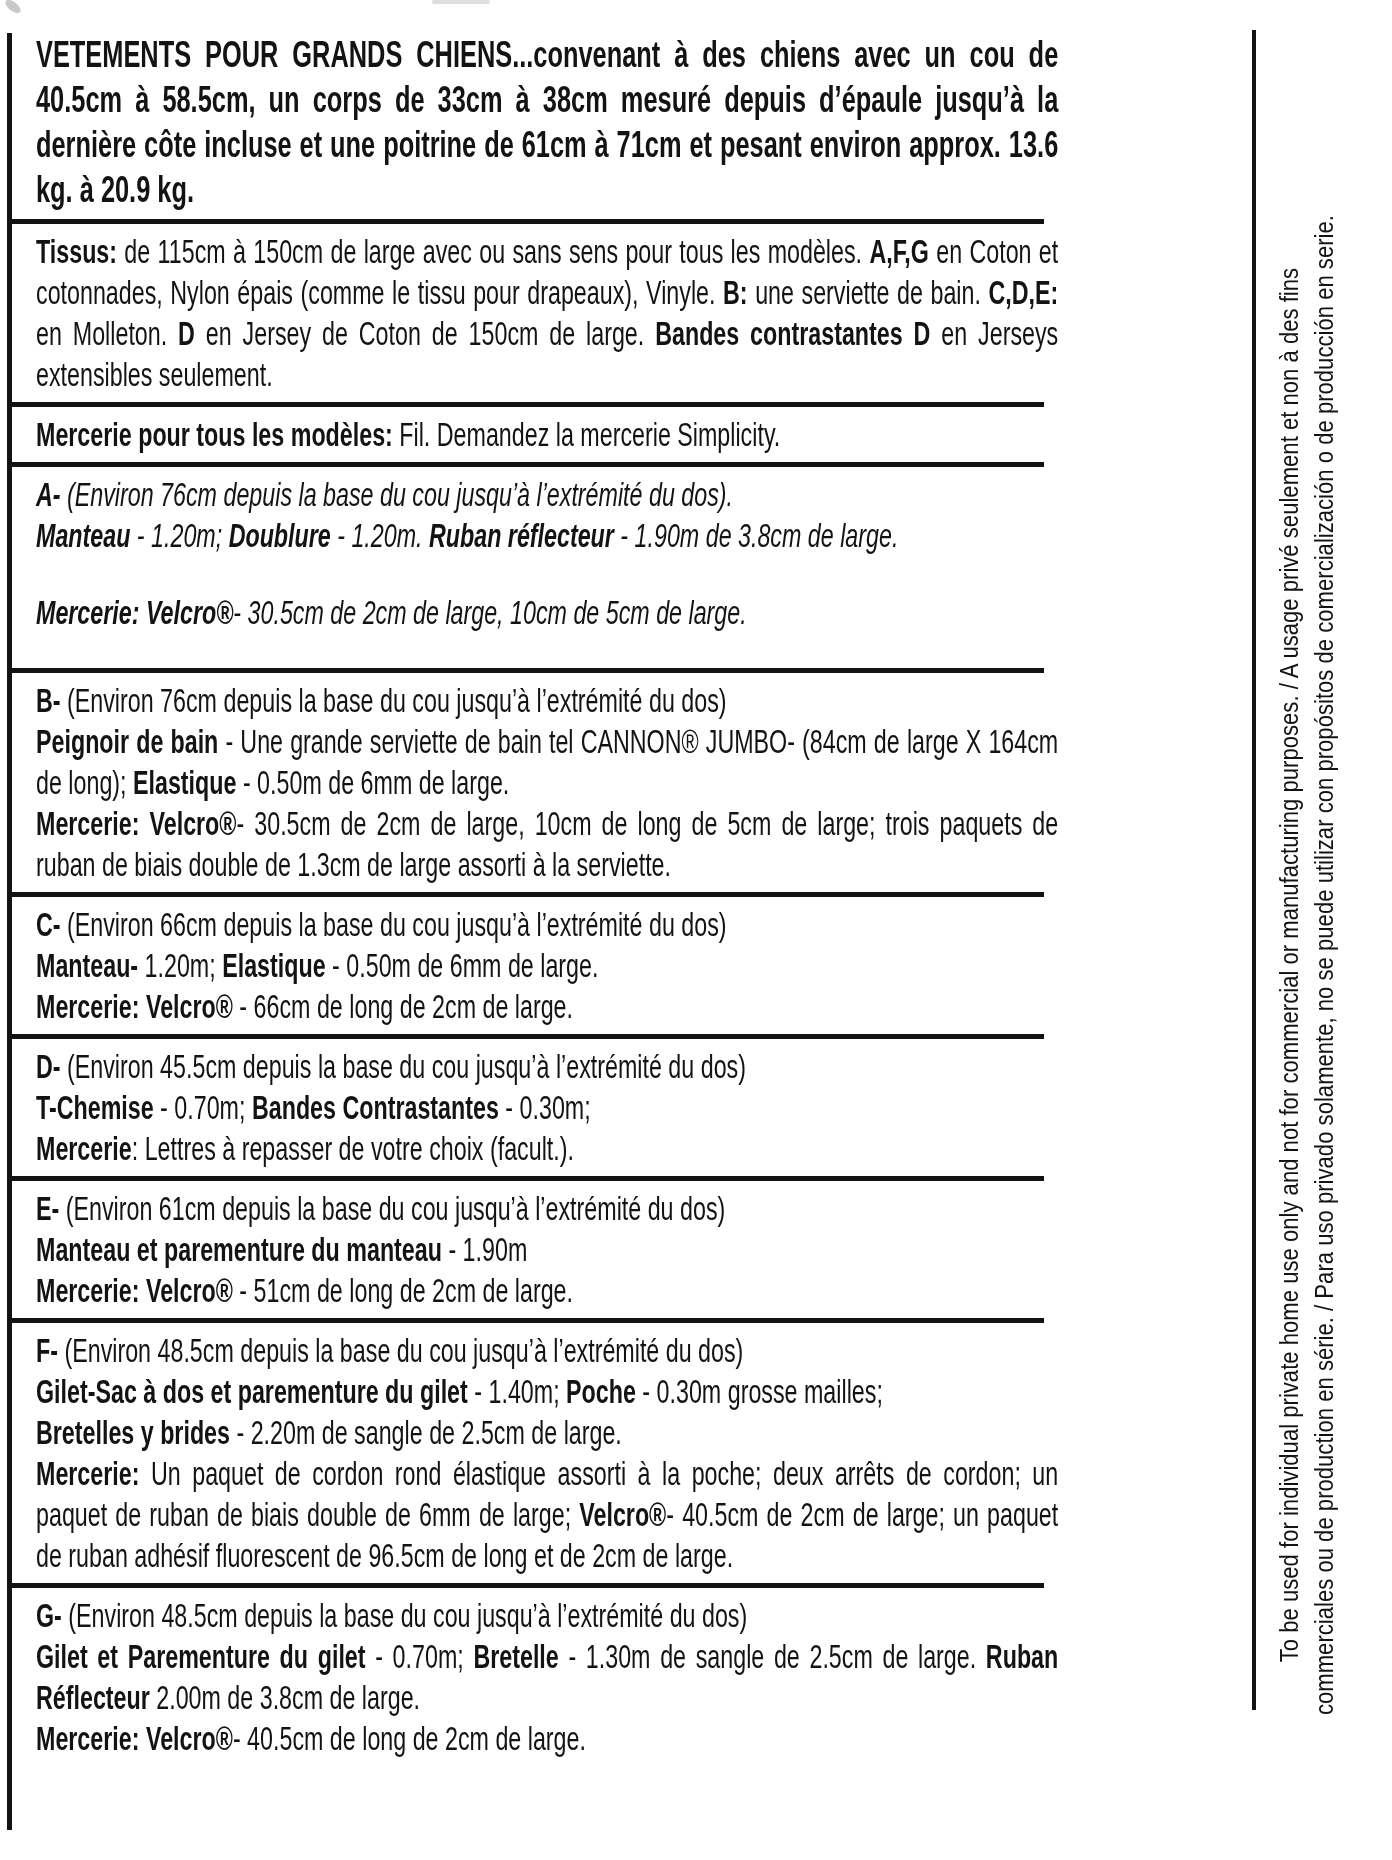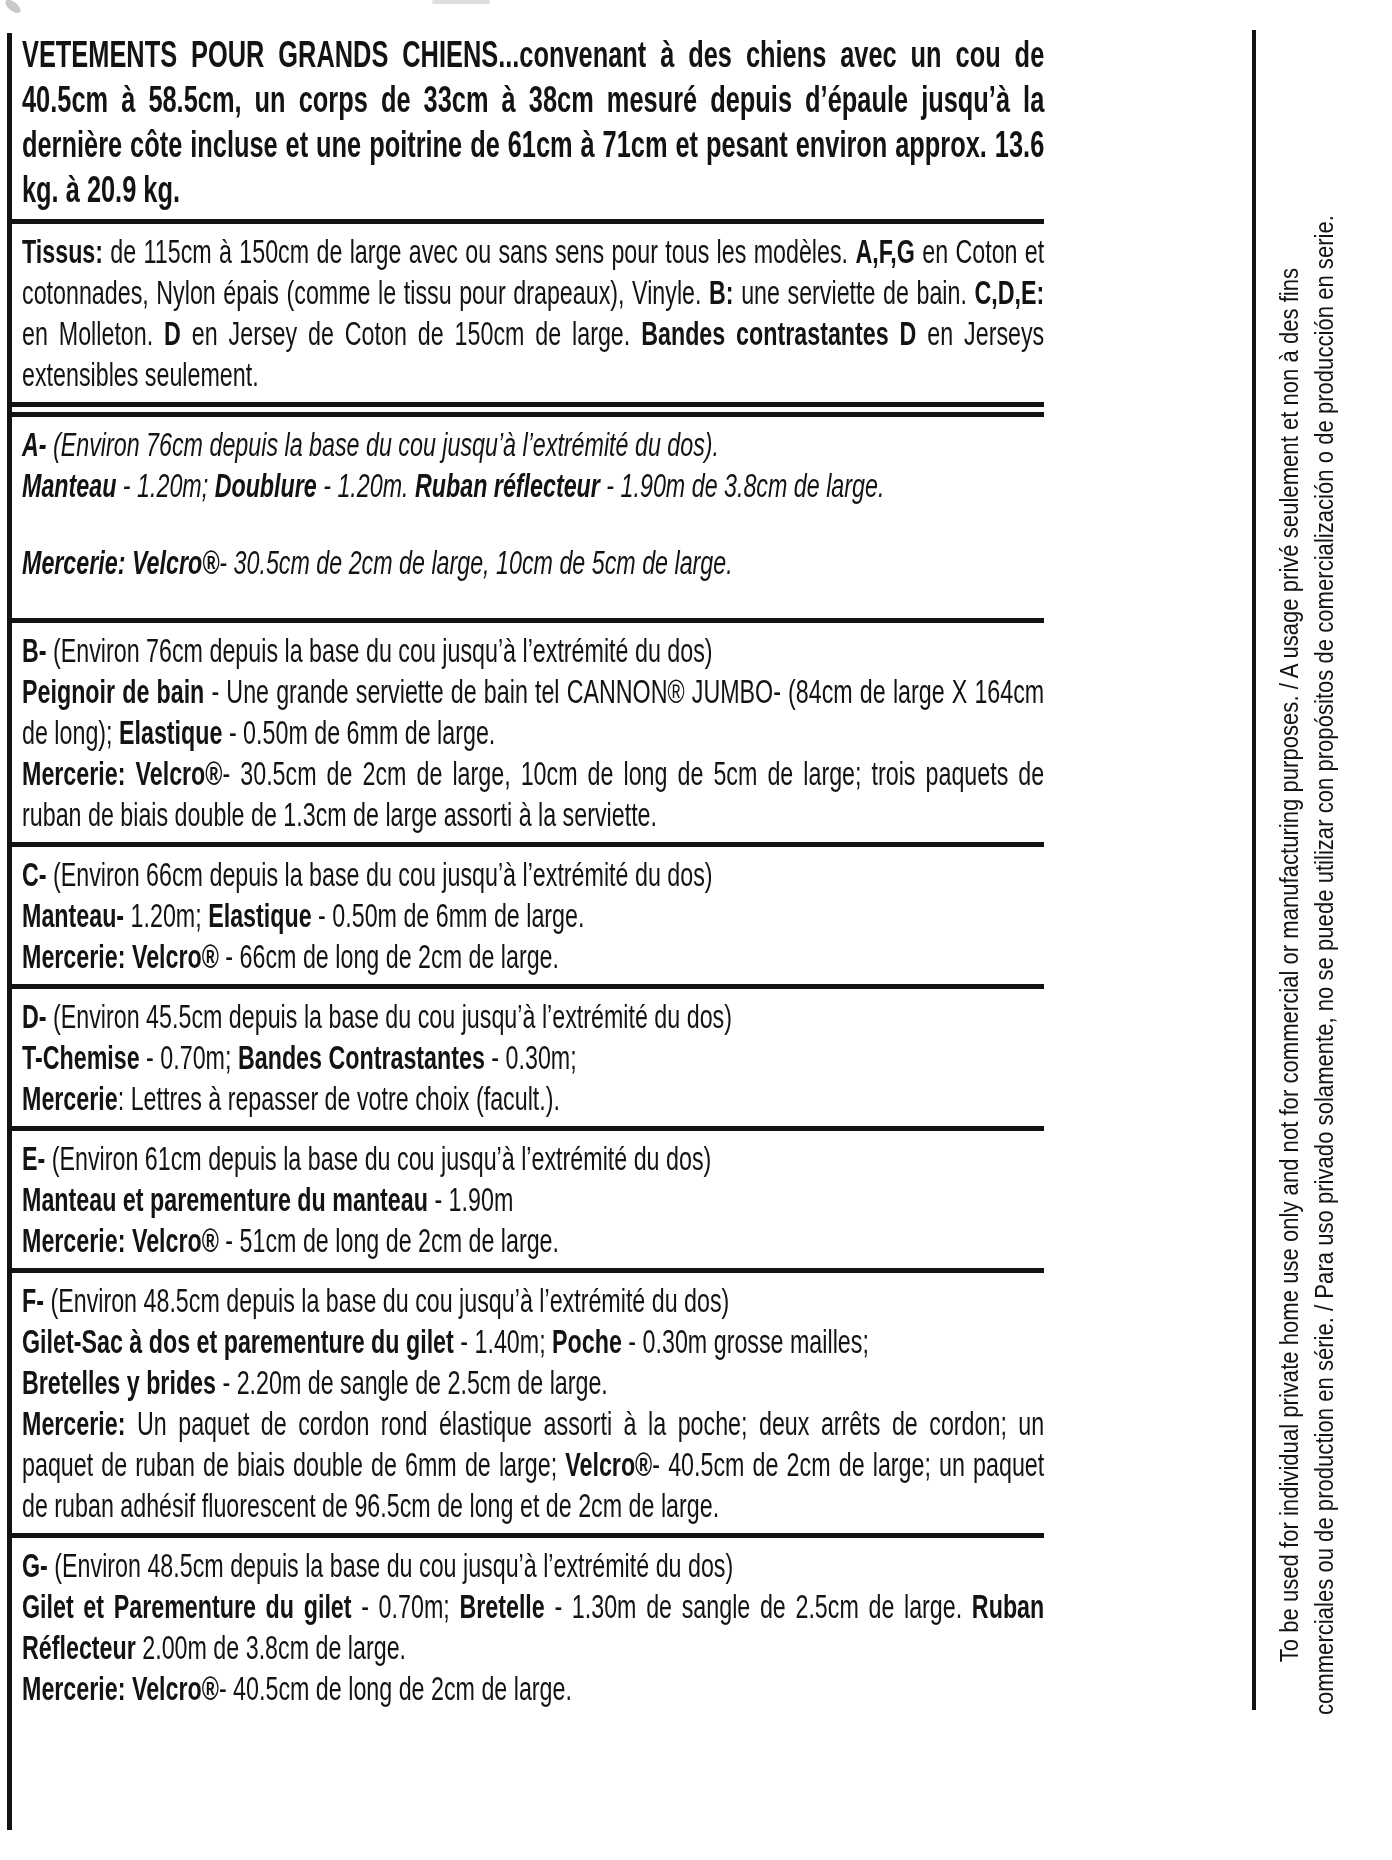--- a/index.html
+++ b/index.html
@@ -8,21 +8,21 @@
     background:#ffffff;color:#131313;
     font-family:"Liberation Sans", sans-serif;
     -webkit-font-smoothing:antialiased;
   }
   .smudge1{position:absolute;left:4px;top:2px;width:18px;height:9px;background:#c9c9c9;border-radius:60%;transform:rotate(38deg);}
   .smudge2{position:absolute;left:432px;top:0;width:58px;height:4px;background:#dedede;border-radius:3px;}
   .border-left{position:absolute;left:7px;top:33px;width:5px;height:1797px;background:#131313;}
   .border-right{position:absolute;left:1252px;top:30px;width:4px;height:1680px;background:#131313;}
   .doc{position:absolute;left:8px;top:30px;width:1036px;}
   .rule{height:5px;background:#131313;margin:5px 0;}
-  section{padding:2px 0 2px 14px;}
+  section{padding:2px 0 2px 28px;}
   section.pad-bottom{padding-bottom:30px;font-style:italic;}
   .squeeze{width:1450px;transform:scaleX(0.705);transform-origin:0 0;}
   p.line{margin:0;font-size:33px;line-height:41px;letter-spacing:0;}
   p.head{font-size:36px;line-height:45px;font-weight:bold;}
   p.just{text-align:justify;}
   p.merc-gap{margin-top:36px;}
   b{font-weight:bold;}
   .side-note{
     position:absolute;left:1272px;top:1790px;width:1941px;height:76px;
     transform:rotate(-90deg) scaleX(0.85);transform-origin:0 0;
@@ -47,20 +47,25 @@
   </section>
   <div class="rule"></div>
 
   <section>
     <div class="squeeze">
       <p class="line just"><b>Tissus:</b><span> de 115cm à 150cm de large avec ou sans sens pour tous les modèles. </span><b>A,F,G</b><span> en Coton et cotonnades, Nylon épais (comme le tissu pour drapeaux), Vinyle. </span><b>B:</b><span> une serviette de bain. </span><b>C,D,E:</b><span> en Molleton. </span><b>D</b><span> en Jersey de Coton de 150cm de large. </span><b>Bandes contrastantes D</b><span> en Jerseys extensibles seulement.</span></p>
     </div>
   </section>
   <div class="rule"></div>
 
+  <section>
+    <div class="squeeze">
+      <p class="line"><b>Mercerie pour tous les modèles:</b><span> Fil. Demandez la mercerie Simplicity.</span></p>
+    </div>
+  </section>
   <div class="rule"></div>
 
   <section class="pad-bottom">
     <div class="squeeze">
       <p class="line"><b>A-</b><span> (Environ 76cm depuis la base du cou jusqu’à l’extrémité du dos).</span></p>
       <p class="line"><b>Manteau</b><span> - 1.20m; </span><b>Doublure</b><span> - 1.20m. </span><b>Ruban réflecteur</b><span> - 1.90m de 3.8cm de large.</span></p>
       <p class="line merc-gap"><b>Mercerie: Velcro®</b><span>- 30.5cm de 2cm de large, 10cm de 5cm de large.</span></p>
     </div>
   </section>
   <div class="rule"></div>

